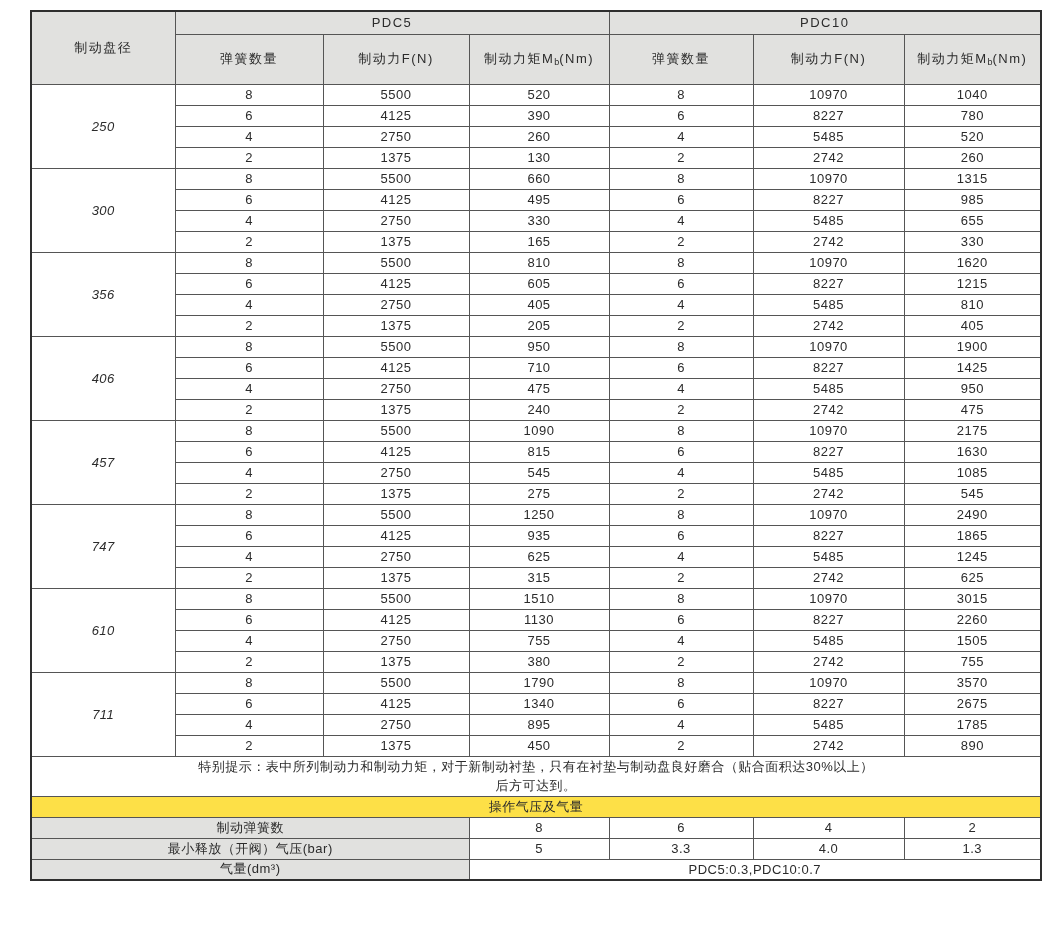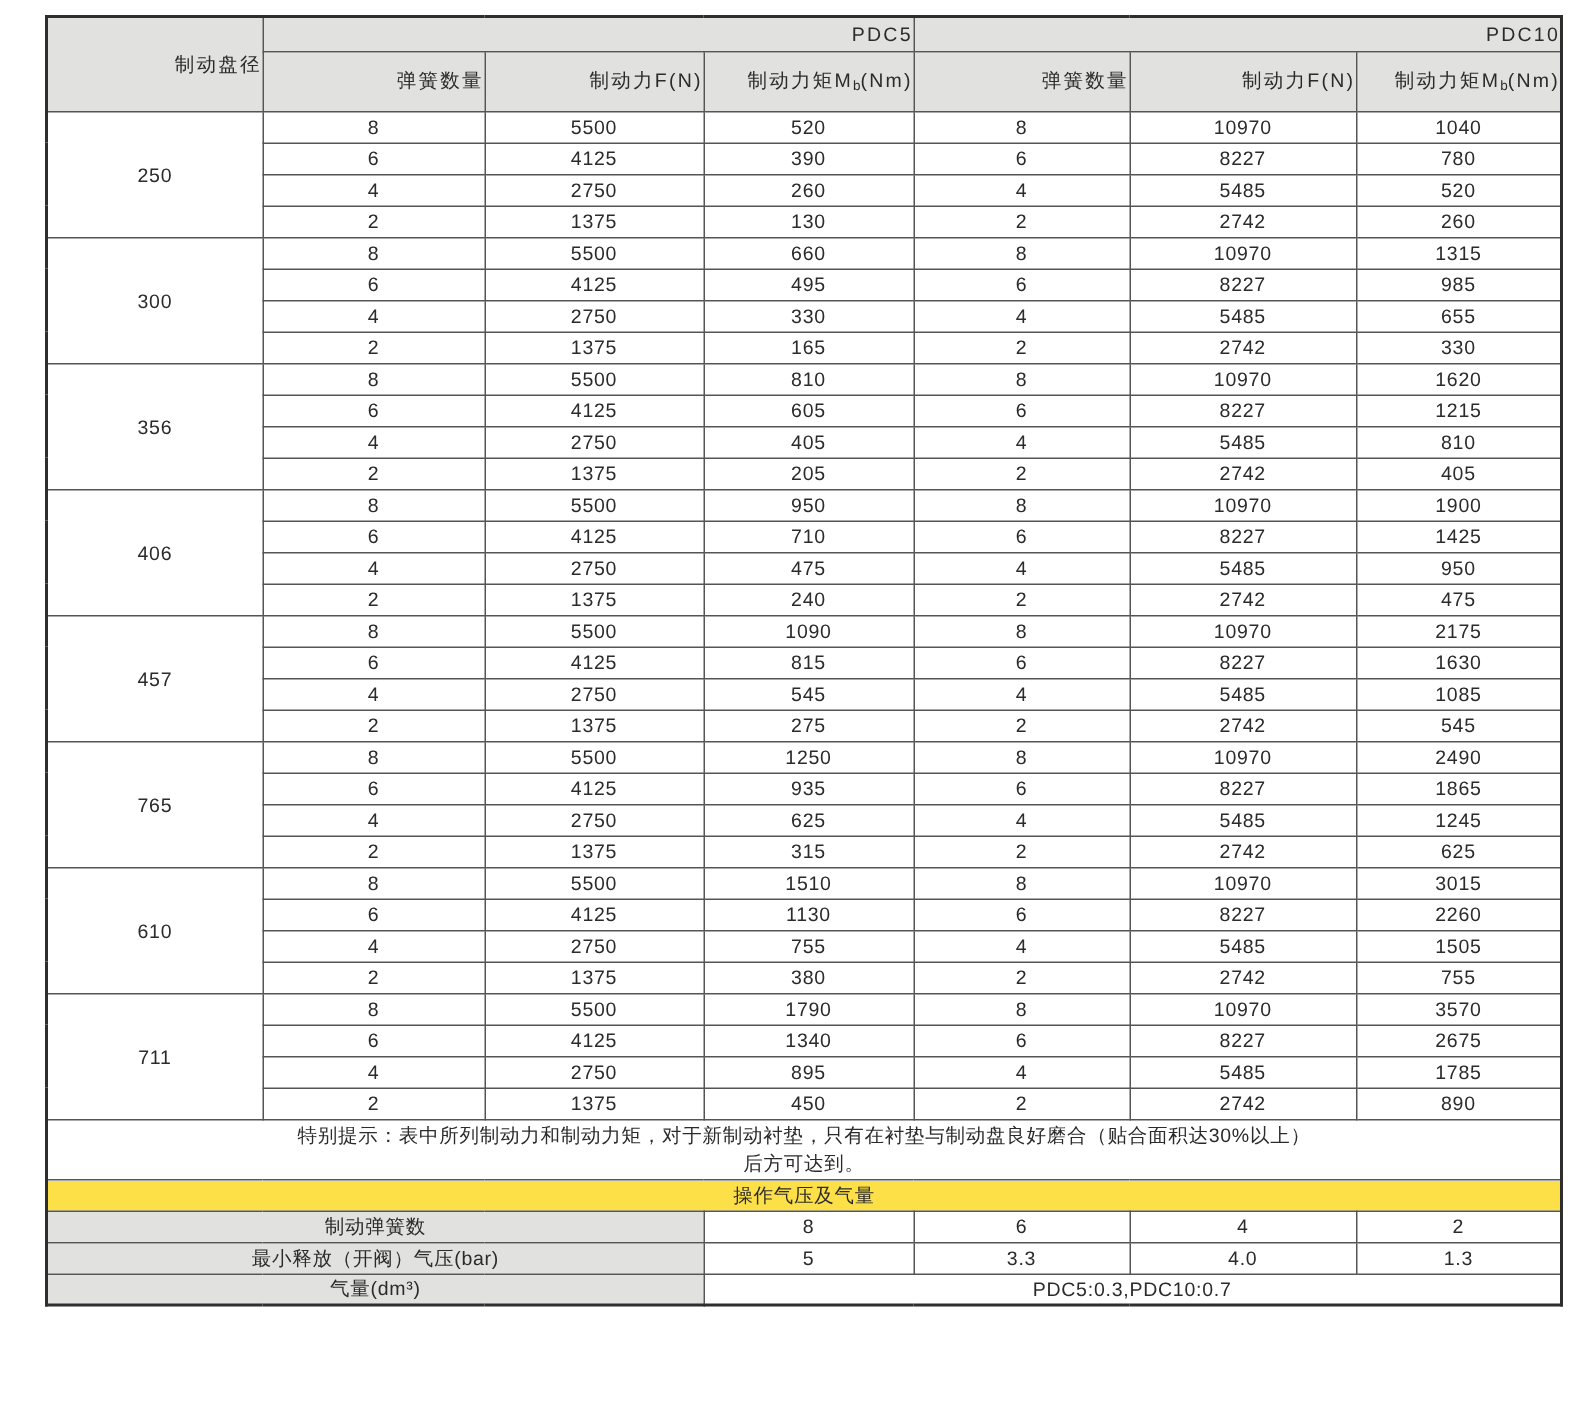--- a/index.html
+++ b/index.html
@@ -21,25 +21,25 @@
     border: 1px solid #555;
     font-weight: normal;
     font-size: 13px;
     text-align: center;
     vertical-align: middle;
     padding: 0;
     color: #2b2b2b;
     overflow: hidden;
     white-space: nowrap;
   }
-  .spec thead th { background: #e1e1df; letter-spacing: 1.5px; text-align: right; }
+  .spec thead th { background: #e1e1df; letter-spacing: 1.5px; }
   .spec thead tr.h1 th { height: 23px; }
-  .spec thead tr.h2 th { height: 40px; }
+  .spec thead tr.h2 th { height: 50px; }
   .spec tbody td { height: 21px; letter-spacing: 0.5px; }
-  td.diam { letter-spacing: 1px; }
+  td.diam { letter-spacing: 1px; font-style: italic; }
   sub.msub { font-size: 9px; letter-spacing: 0; vertical-align: -2px; }
   .note-cell {
     text-align: left;
     padding: 7px 10px 7px 14px;
     line-height: 1.5;
     letter-spacing: 0.5px;
     white-space: normal;
   }
   .op-cell {
     text-align: left;
@@ -247,21 +247,21 @@
         </tr>
         <tr>
           <td>2</td>
           <td>1375</td>
           <td>275</td>
           <td>2</td>
           <td>2742</td>
           <td>545</td>
         </tr>
         <tr>
-          <td rowspan="4" class="diam">765</td>
+          <td rowspan="4" class="diam">747</td>
           <td>8</td>
           <td>5500</td>
           <td>1250</td>
           <td>8</td>
           <td>10970</td>
           <td>2490</td>
         </tr>
         <tr>
           <td>6</td>
           <td>4125</td>

